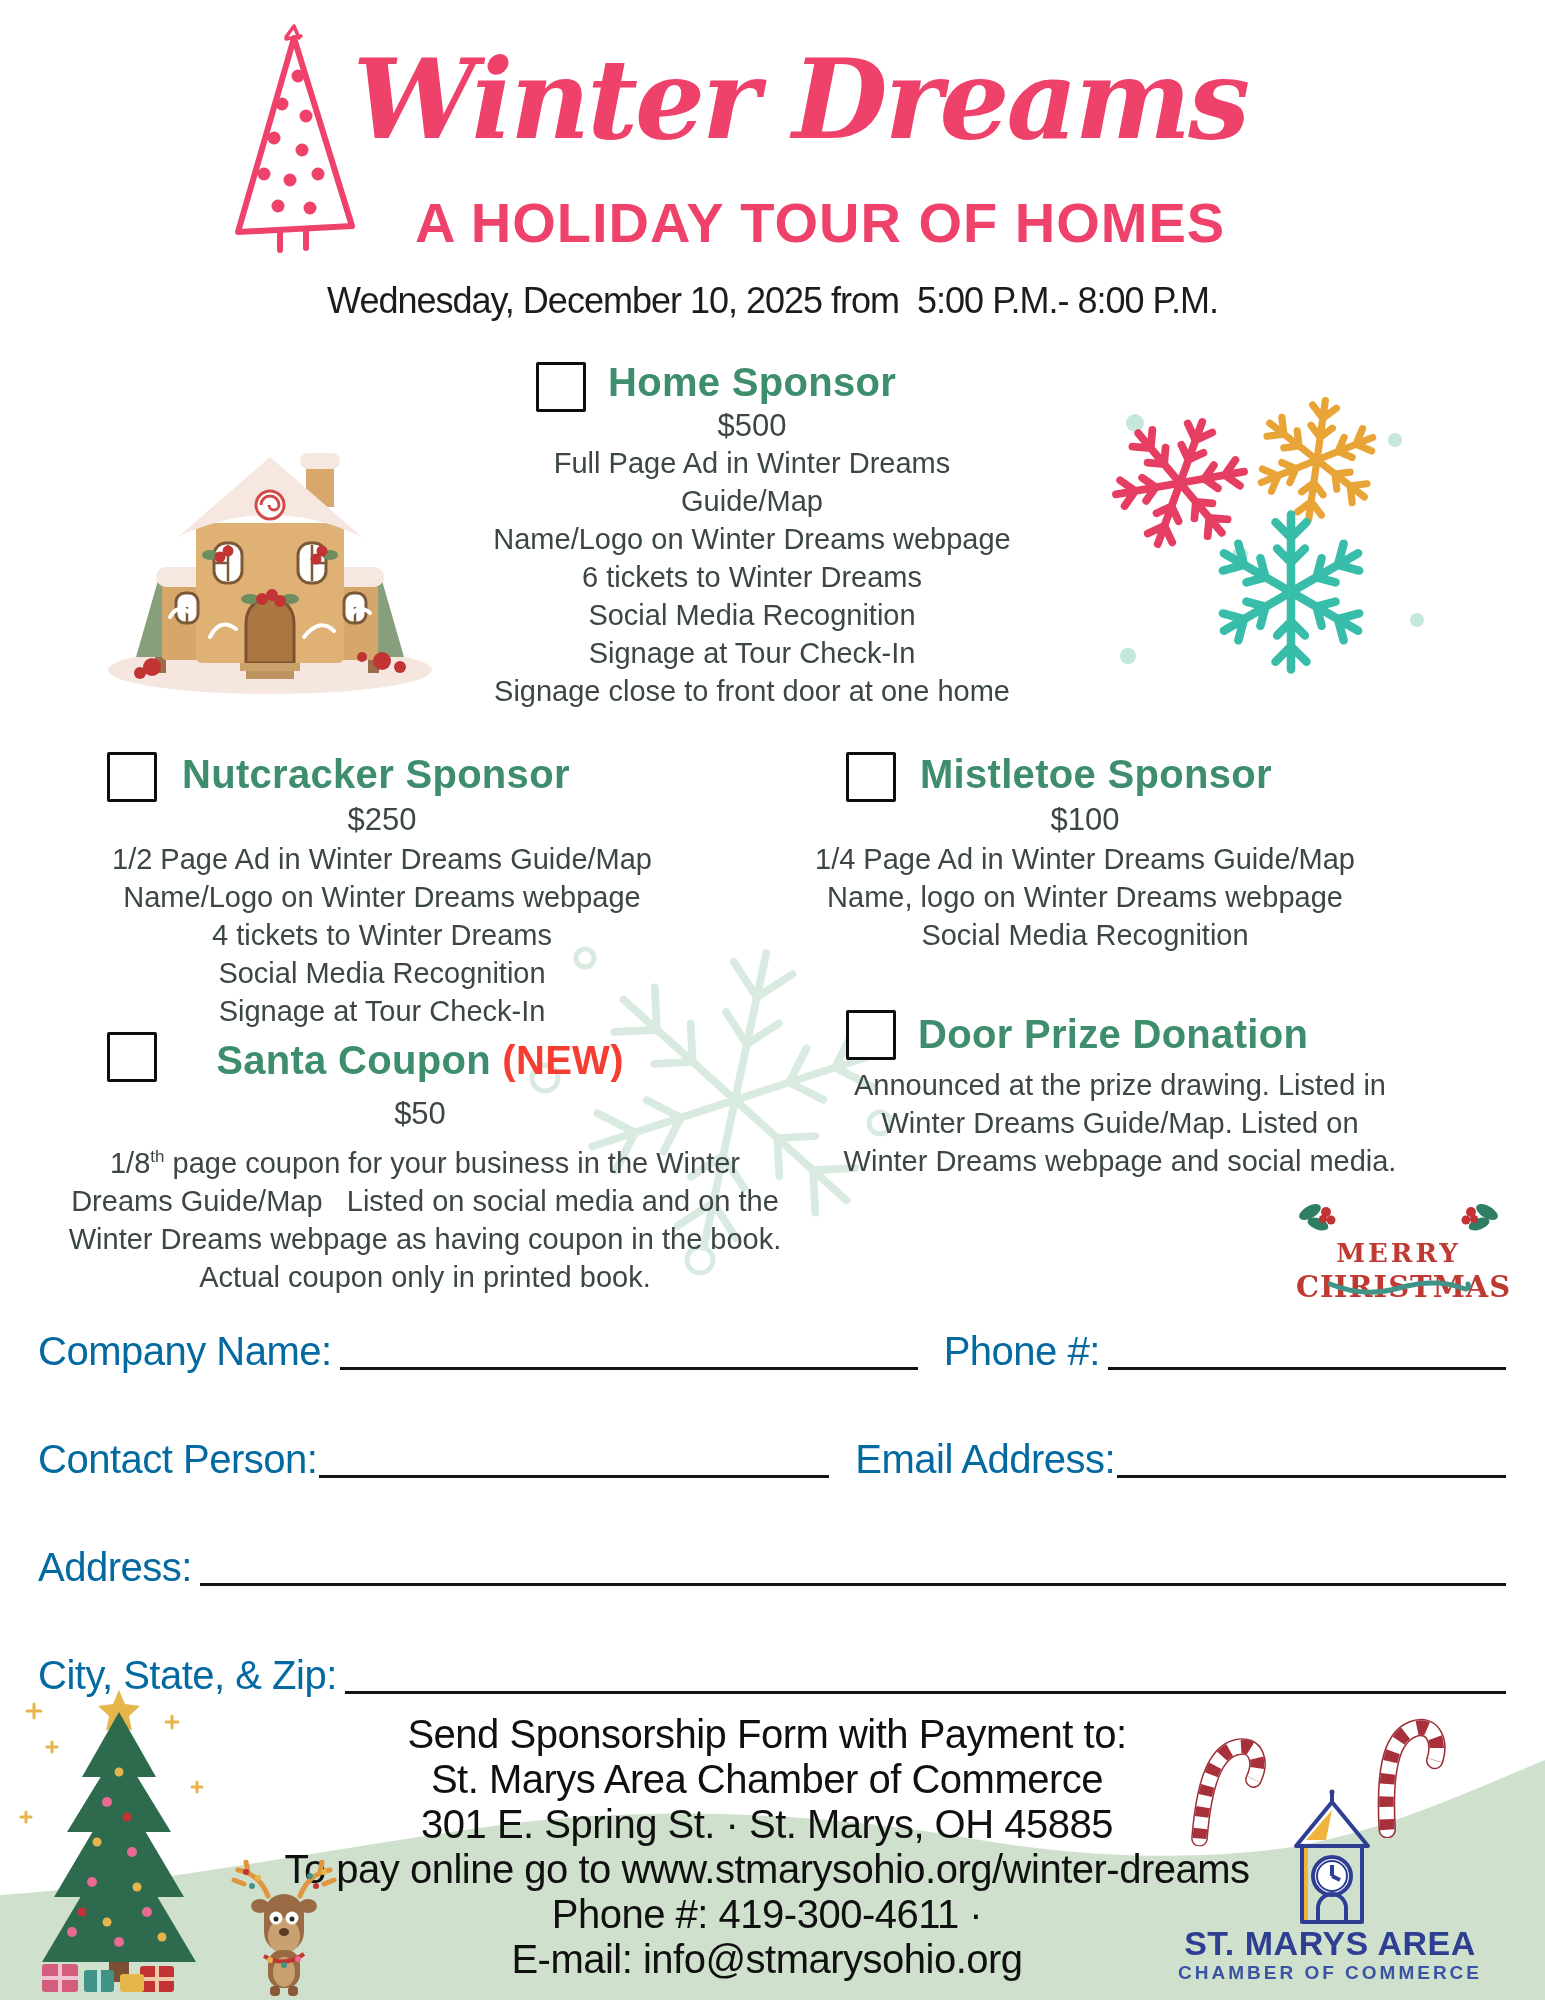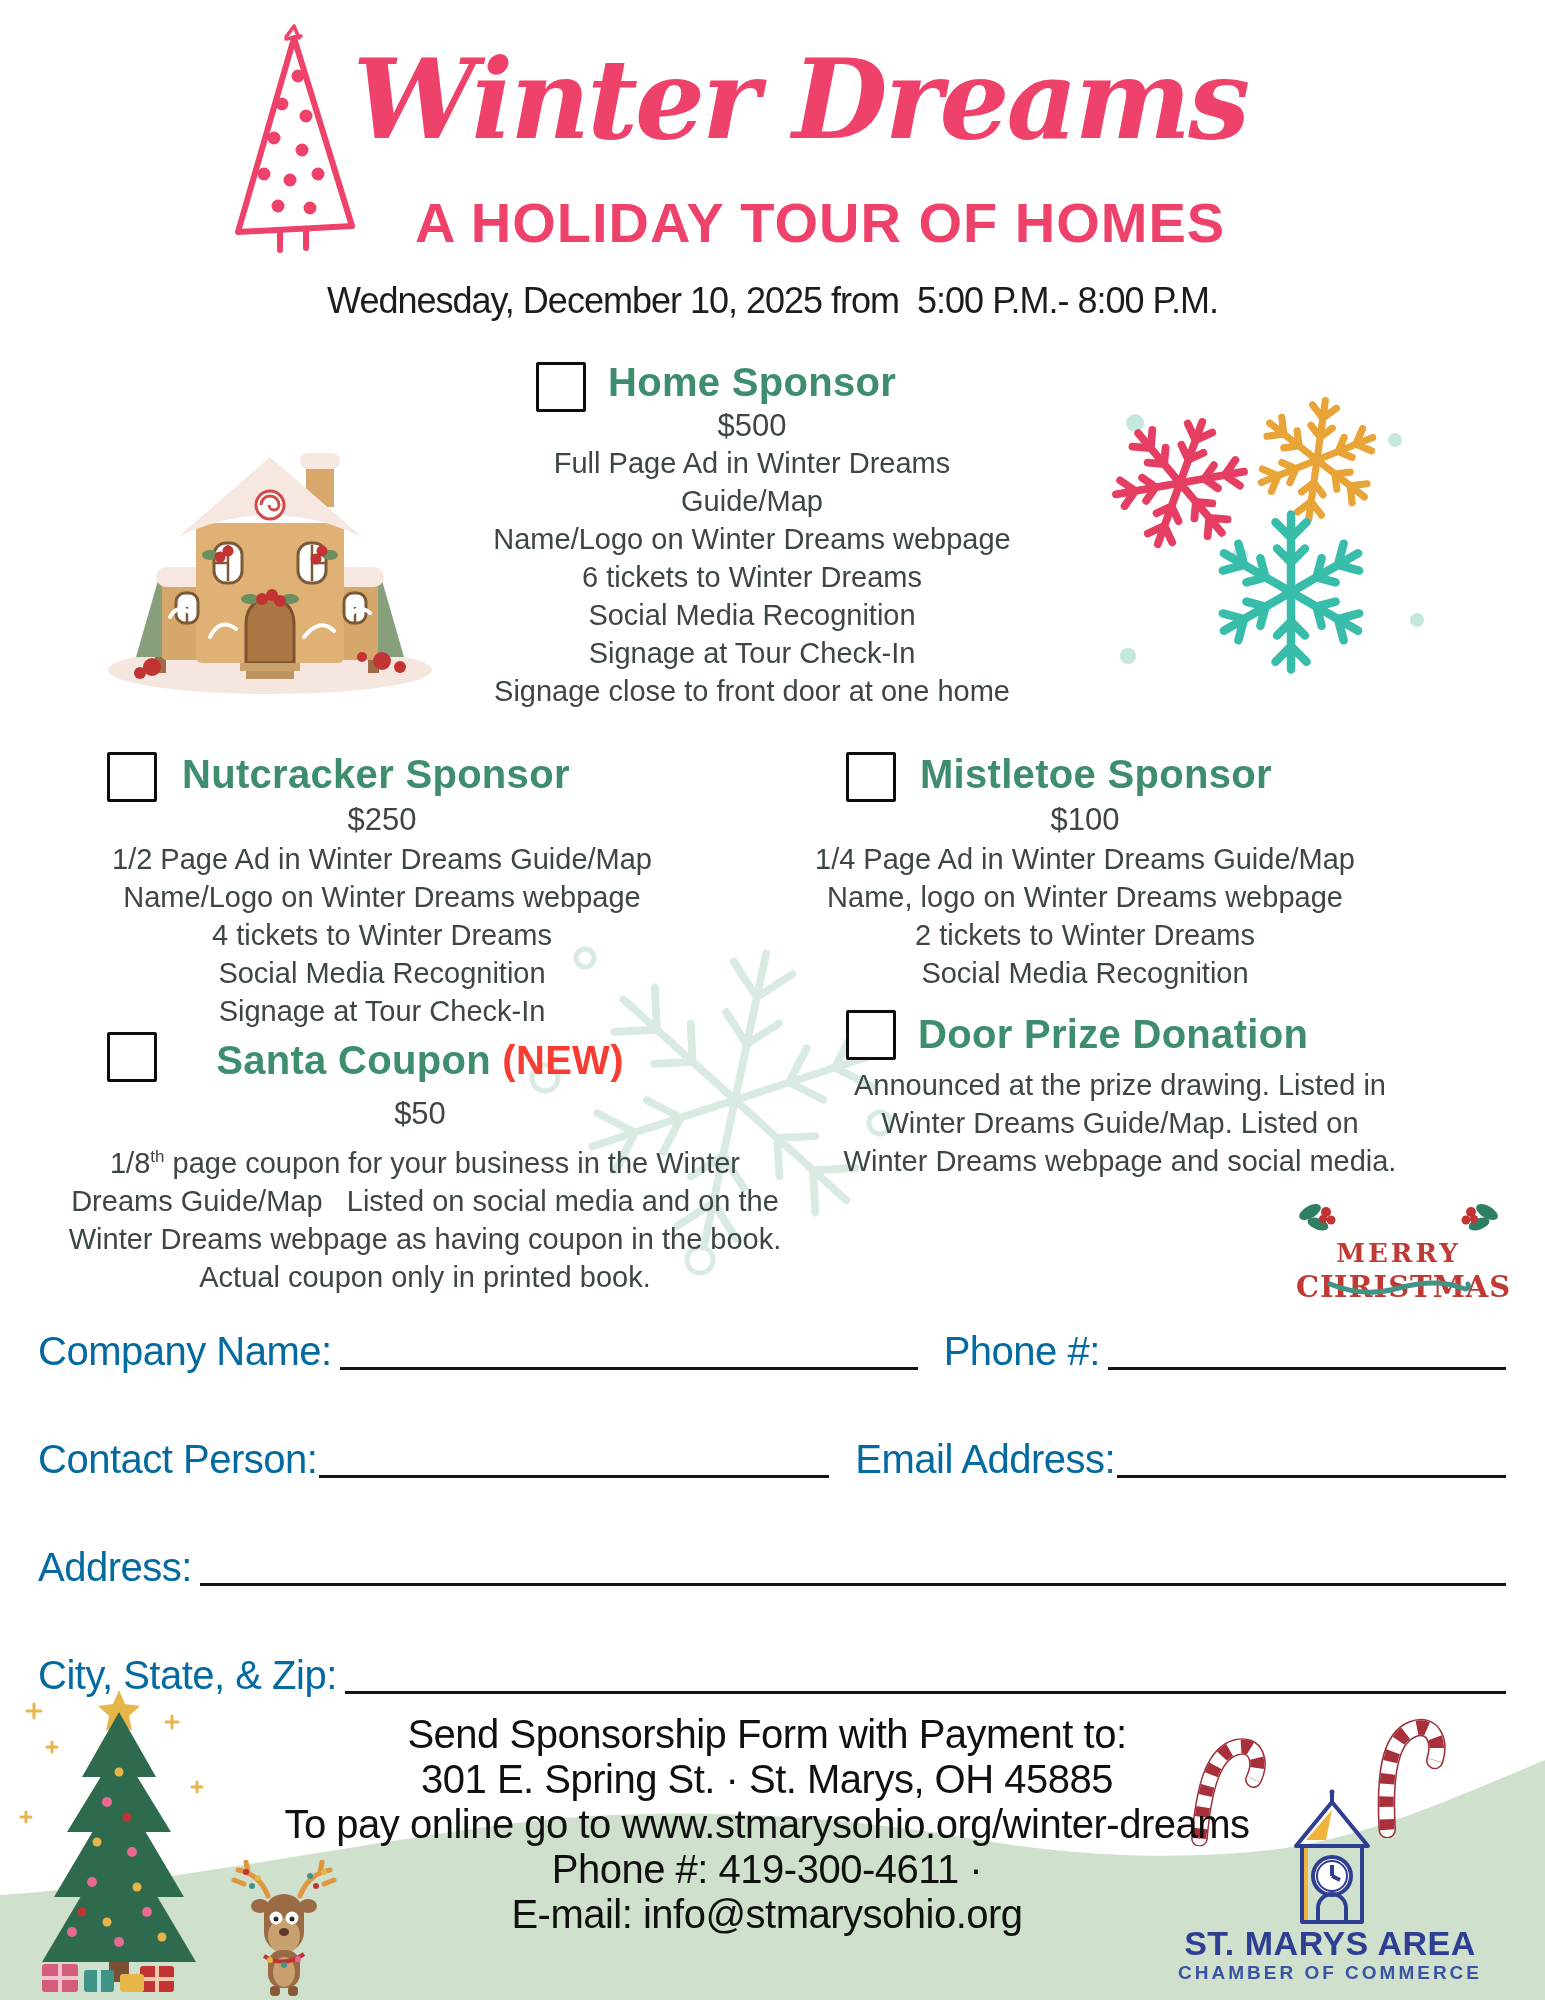--- a/index.html
+++ b/index.html
@@ -191,21 +191,20 @@
     <div class="sp-line">Social Media Recognition</div>
     <div class="sp-line">Signage at Tour Check-In</div>
   </div>
 
   <div class="abs z2 checkbox" style="left:846px;top:752px"></div>
   <div class="abs z2 sp-title" style="left:920px;top:748px">Mistletoe Sponsor</div>
   <div class="abs z2 price" style="left:835px;top:802px;width:500px">$100</div>
   <div class="abs z2 sp-lines" style="left:755px;top:840px;width:660px">
     <div class="sp-line">1/4 Page Ad in Winter Dreams Guide/Map</div>
     <div class="sp-line">Name, logo on Winter Dreams webpage</div>
-    <div class="sp-line">2 tickets to Winter Dreams</div>
     <div class="sp-line">Social Media Recognition</div>
   </div>
 
   <div class="abs z2 checkbox" style="left:107px;top:1032px"></div>
   <div class="abs z2 sp-title" style="left:120px;top:1034px;width:600px;text-align:center;">
     <span>Santa Coupon</span>
     <span class="new-tag">(NEW)</span>
   </div>
   <div class="abs z2 price" style="left:170px;top:1096px;width:500px">$50</div>
   <div class="abs z2 sp-lines" style="left:25px;top:1138px;width:800px">
@@ -265,20 +264,21 @@
     <span class="form-label">City, State, &amp; Zip:</span>
     <div class="fill-line" style="flex:1"></div>
   </div>
 
   <svg class="abs z0" style="left:0;top:1700px" width="1545" height="300" viewBox="0 0 1545 300" preserveAspectRatio="none">
     <path d="M0,300 L0,195 C150,185 320,150 500,125 C650,105 820,112 980,140 C1100,160 1200,158 1270,150 C1370,138 1460,95 1545,60 L1545,300 Z" style="fill:var(--footer-green,#cfe0cd)"></path>
   </svg>
 
   <div class="abs z2 footer-lines" style="left:172px;top:1712px;width:1190px">
     <div class="footer-line">Send Sponsorship Form with Payment to:</div>
+    <div class="footer-line">St. Marys Area Chamber of Commerce</div>
     <div class="footer-line">301 E. Spring St. · St. Marys, OH 45885</div>
     <div class="footer-line">To pay online go to www.stmarysohio.org/winter-dreams</div>
     <div class="footer-line">Phone #: 419-300-4611 ·</div>
     <div class="footer-line">E-mail: info@stmarysohio.org</div>
   </div>
 
   <svg class="abs z1" style="left:12px;top:1682px" width="215" height="315" viewBox="0 0 215 315">
     <g stroke="#e7b64b" stroke-width="3" stroke-linecap="round">
       <path d="M22,36 v-14 M15,29 h14"></path>
         <path d="M160,46 v-12 M154,40 h12"></path>

